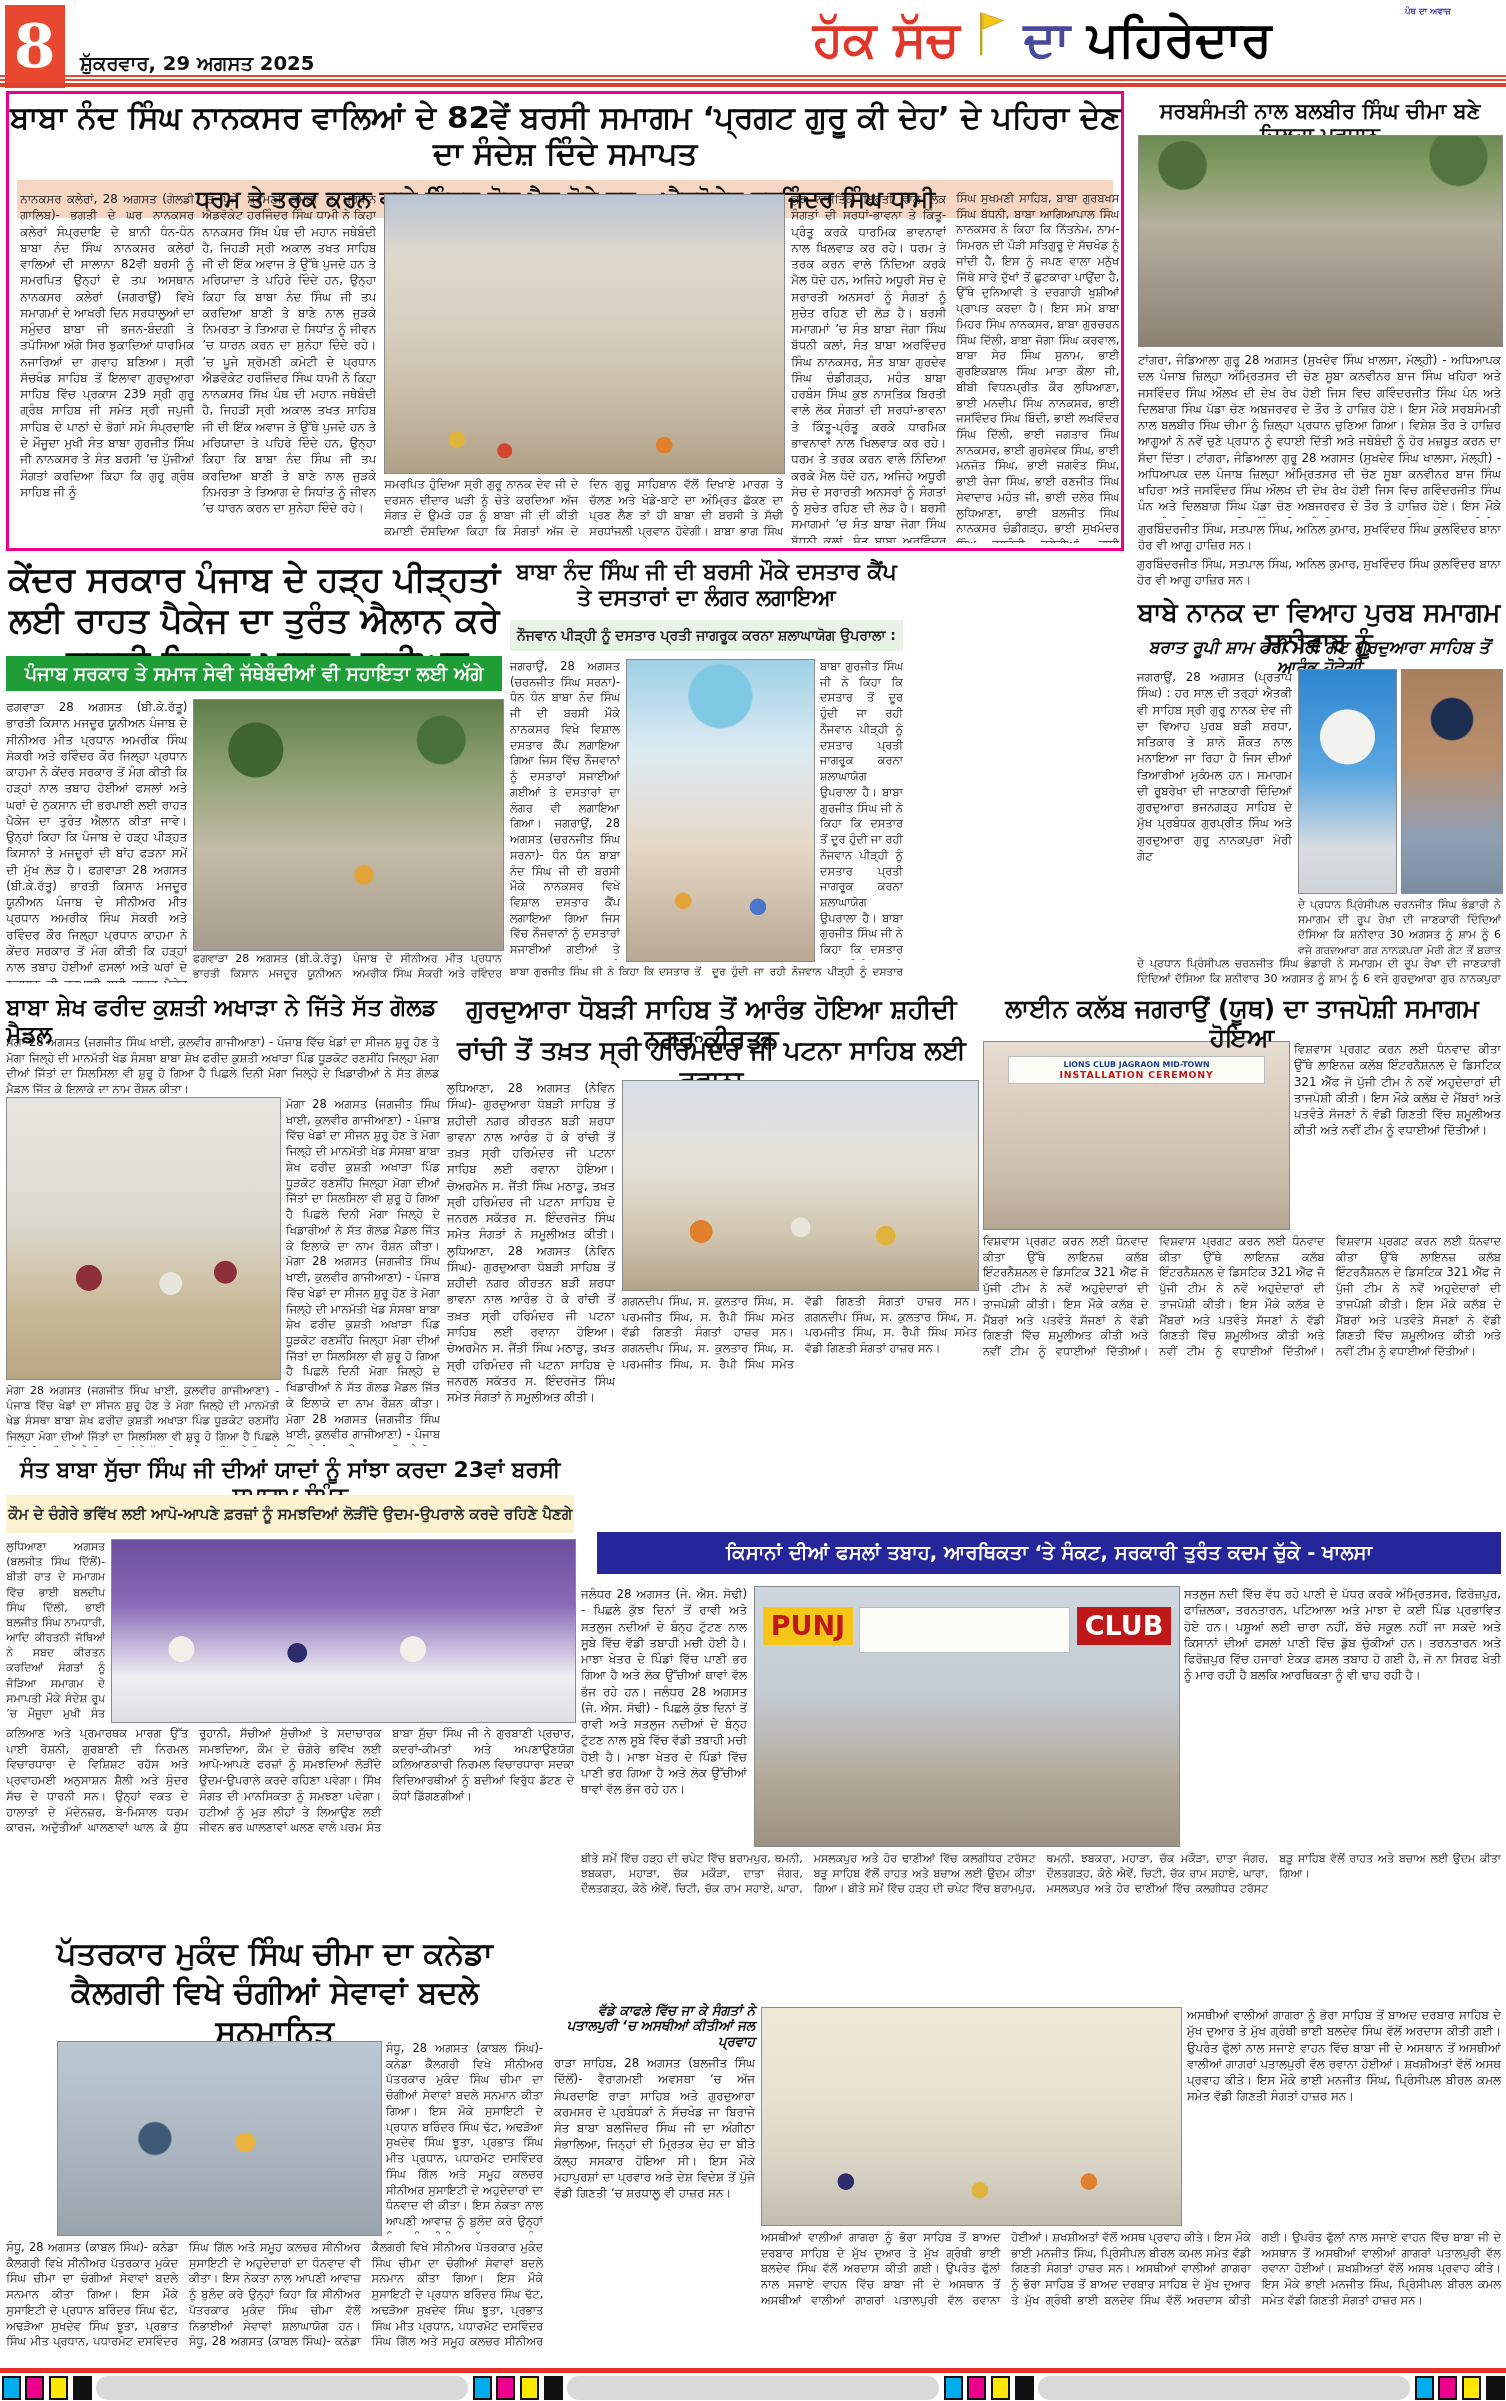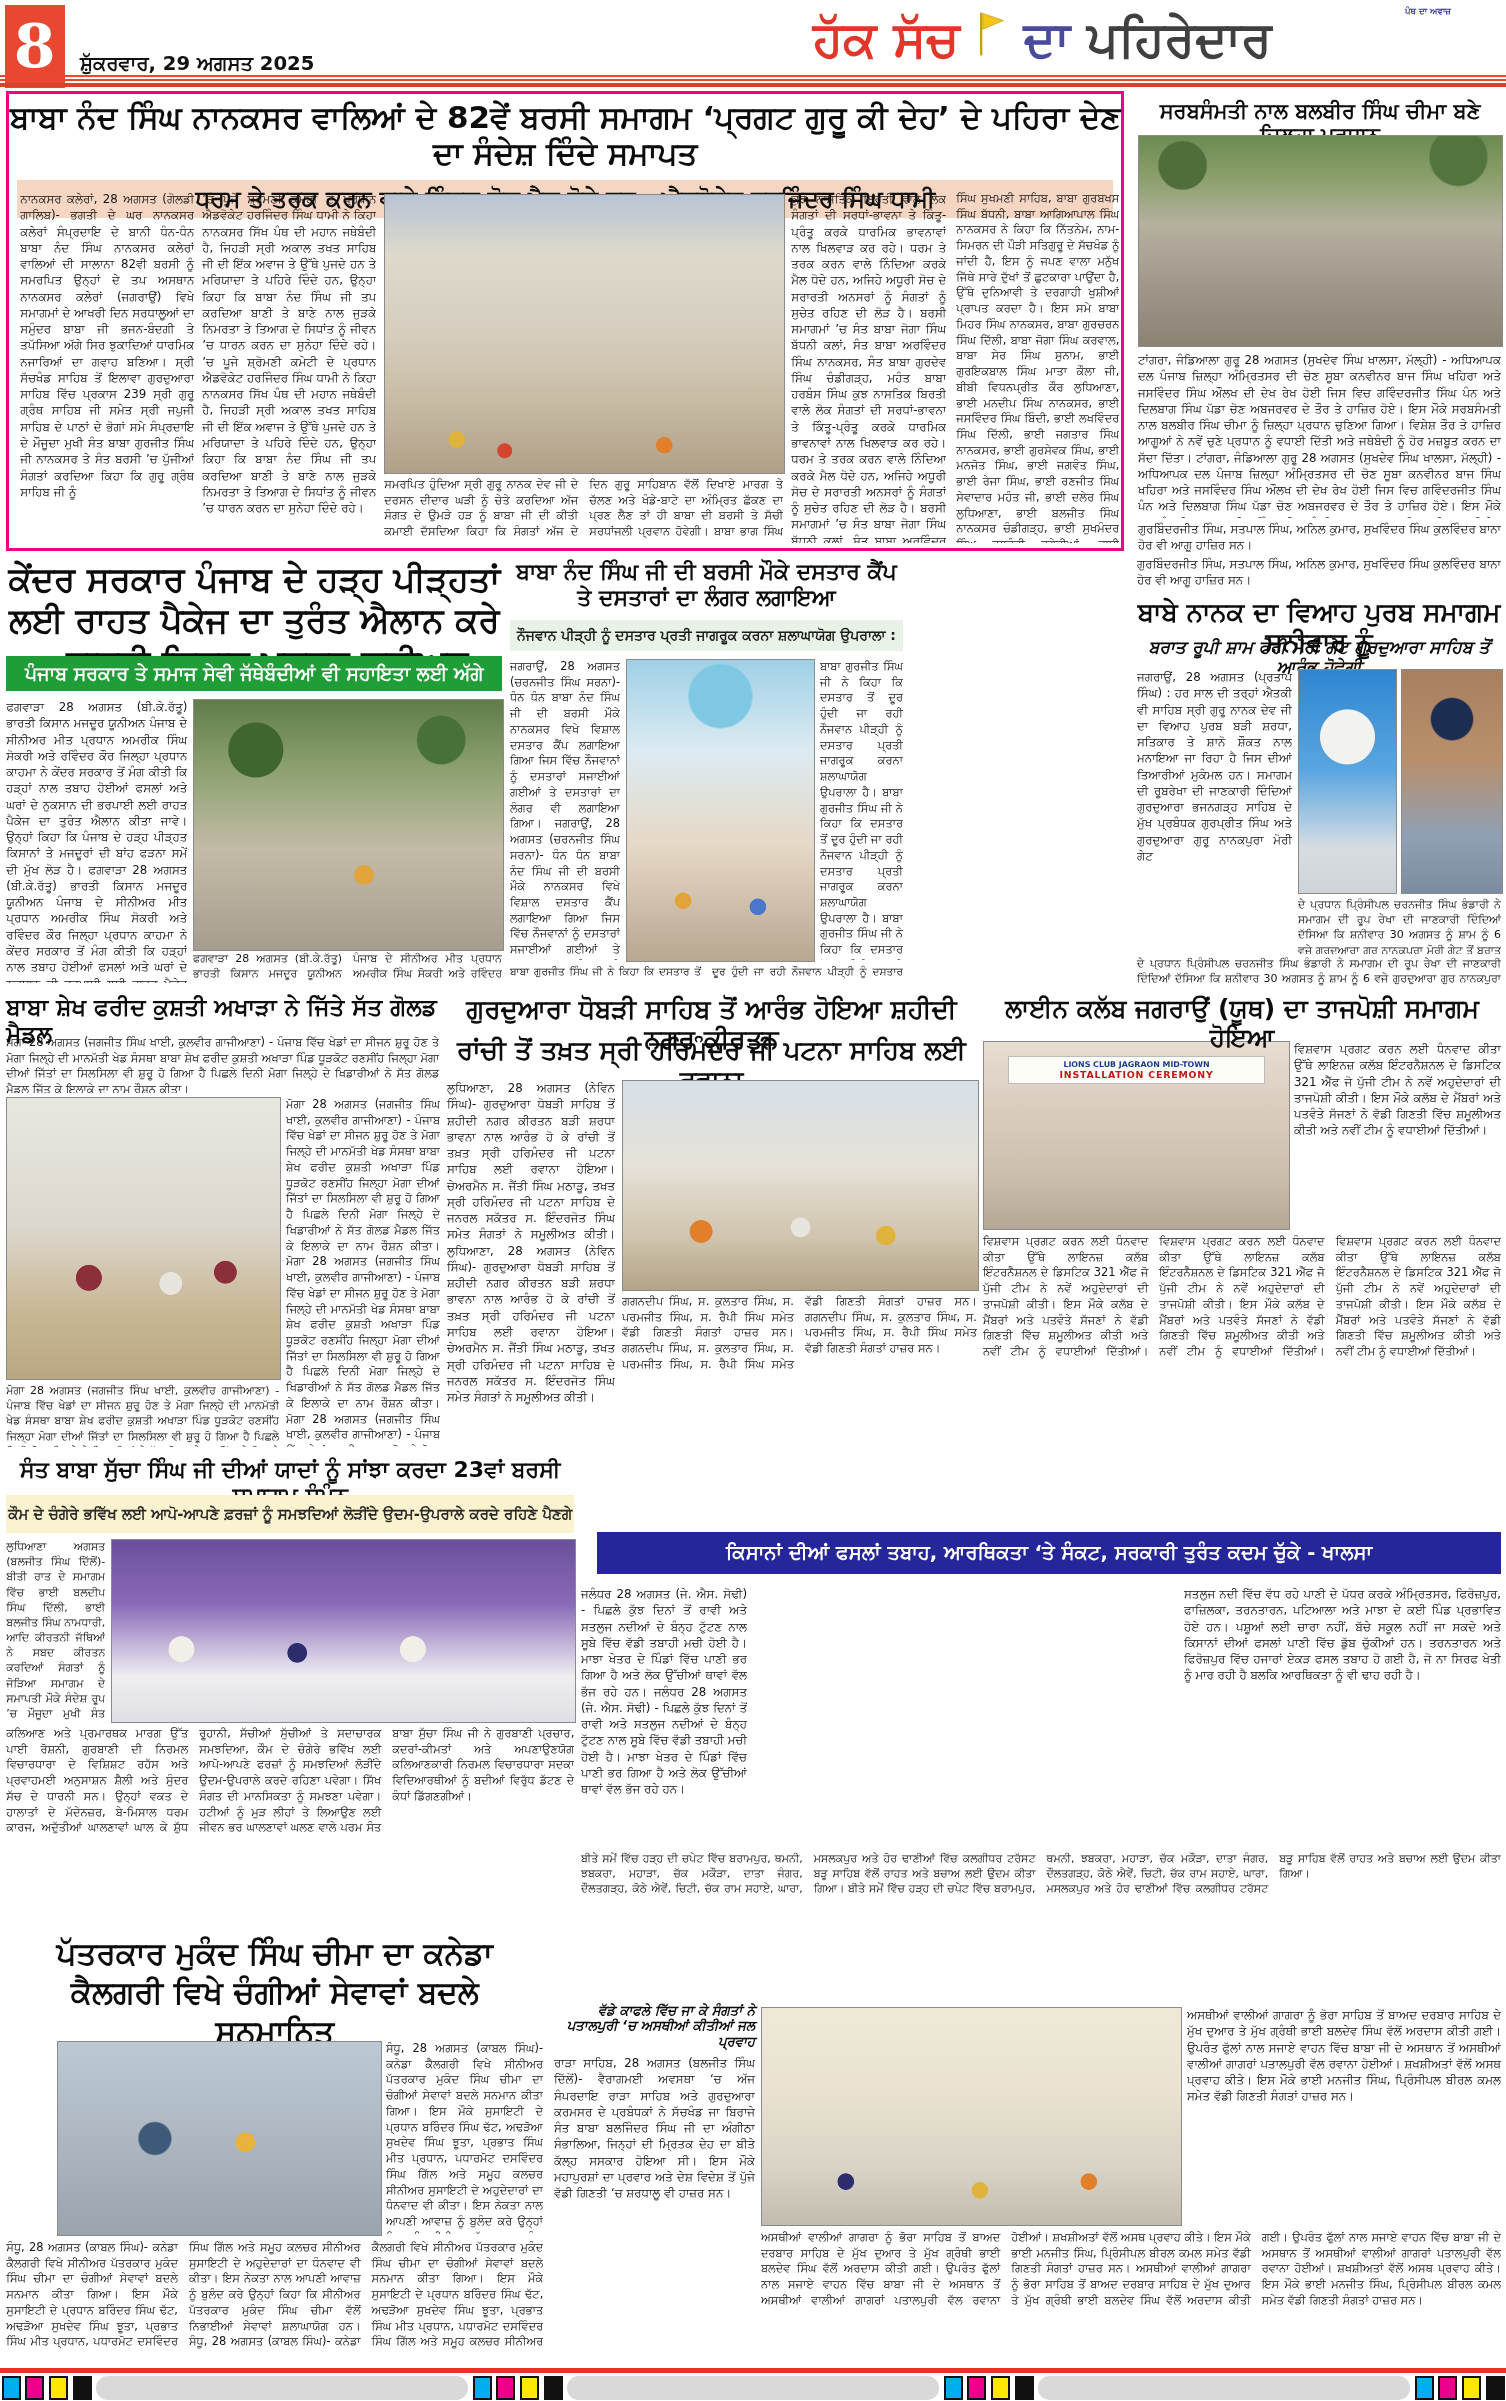--- a/index.html
+++ b/index.html
@@ -34,21 +34,21 @@
   <div class="abs" style="left:1405px;top:6.3px;font-size:8.6px;color:#3a3a9a;font-weight:bold;">ਪੰਥ ਦਾ ਅਵਾਜ਼</div>
   <div class="abs" style="left:813px;top:11px;width:691px;font-size:49px;font-weight:bold;white-space:nowrap;">
     <span style="color:#e2362a;">ਹੱਕ ਸੱਚ</span>
     <span style="display:inline-block;vertical-align:top;margin:0 1.6px;">
       <svg width="27" height="46" viewBox="0 0 34 58">
           <line x1="4" y1="2" x2="4" y2="56" stroke="#c8a020" stroke-width="3"></line>
           <polygon points="6,3 32,12 6,23" fill="#f5c518" stroke="#c8a020"></polygon>
         </svg>
     </span>
     <span style="color:#4a4a9c;">ਦਾ</span>
-    <span style="color:#404040;">ਪਹਿਰੇਦਾਰ</span>
+    <span style="color:#000000;">ਪਹਿਰੇਦਾਰ</span>
   </div>
 
   <div class="abs hl" style="left:1137px;top:99px;width:366px;font-size:21px;">ਸਰਬਸੰਮਤੀ ਨਾਲ ਬਲਬੀਰ ਸਿੰਘ ਚੀਮਾ ਬਣੇ ਜ਼ਿਲ੍ਹਾ ਪ੍ਰਧਾਨ</div>
   <div class="abs photo" style="left:1138px;top:135px;width:363px;height:210px;background:
        radial-gradient(circle at 12% 14%,#4f6e3c 0 23.6px,transparent 25px),
        radial-gradient(circle at 88% 10%,#54743f 0 28px,transparent 30px),
        linear-gradient(180deg,#6d8a52 0%,#8ba06b 20%,#b6b0a0 42%,#a39a8d 68%,#8c8274 100%);"></div>
   <div class="abs bd" style="left:1138px;top:352px;width:363px;height:166px;">ਟਾਂਗਰਾ, ਜੰਡਿਆਲਾ ਗੁਰੂ 28 ਅਗਸਤ (ਸੁਖਦੇਵ ਸਿੰਘ ਖਾਲਸਾ, ਮੱਲ੍ਹੀ) - ਅਧਿਆਪਕ ਦਲ ਪੰਜਾਬ ਜ਼ਿਲ੍ਹਾ ਅੰਮ੍ਰਿਤਸਰ ਦੀ ਚੋਣ ਸੂਬਾ ਕਨਵੀਨਰ ਬਾਜ ਸਿੰਘ ਖਹਿਰਾ ਅਤੇ ਜਸਵਿੰਦਰ ਸਿੰਘ ਔਲਖ ਦੀ ਦੇਖ ਰੇਖ ਹੋਈ ਜਿਸ ਵਿਚ ਗਵਿੰਦਰਜੀਤ ਸਿੰਘ ਪੰਨ ਅਤੇ ਦਿਲਬਾਗ ਸਿੰਘ ਪੱਡਾ ਚੋਣ ਅਬਜਰਵਰ ਦੇ ਤੌਰ ਤੇ ਹਾਜ਼ਿਰ ਹੋਏ। ਇਸ ਮੌਕੇ ਸਰਬਸੰਮਤੀ ਨਾਲ ਬਲਬੀਰ ਸਿੰਘ ਚੀਮਾ ਨੂੰ ਜ਼ਿਲ੍ਹਾ ਪ੍ਰਧਾਨ ਚੁਣਿਆ ਗਿਆ। ਵਿਸ਼ੇਸ਼ ਤੌਰ ਤੇ ਹਾਜ਼ਿਰ ਆਗੂਆਂ ਨੇ ਨਵੇਂ ਚੁਣੇ ਪ੍ਰਧਾਨ ਨੂੰ ਵਧਾਈ ਦਿੱਤੀ ਅਤੇ ਜਥੇਬੰਦੀ ਨੂੰ ਹੋਰ ਮਜ਼ਬੂਤ ਕਰਨ ਦਾ ਸੱਦਾ ਦਿੱਤਾ। ਟਾਂਗਰਾ, ਜੰਡਿਆਲਾ ਗੁਰੂ 28 ਅਗਸਤ (ਸੁਖਦੇਵ ਸਿੰਘ ਖਾਲਸਾ, ਮੱਲ੍ਹੀ) - ਅਧਿਆਪਕ ਦਲ ਪੰਜਾਬ ਜ਼ਿਲ੍ਹਾ ਅੰਮ੍ਰਿਤਸਰ ਦੀ ਚੋਣ ਸੂਬਾ ਕਨਵੀਨਰ ਬਾਜ ਸਿੰਘ ਖਹਿਰਾ ਅਤੇ ਜਸਵਿੰਦਰ ਸਿੰਘ ਔਲਖ ਦੀ ਦੇਖ ਰੇਖ ਹੋਈ ਜਿਸ ਵਿਚ ਗਵਿੰਦਰਜੀਤ ਸਿੰਘ ਪੰਨ ਅਤੇ ਦਿਲਬਾਗ ਸਿੰਘ ਪੱਡਾ ਚੋਣ ਅਬਜਰਵਰ ਦੇ ਤੌਰ ਤੇ ਹਾਜ਼ਿਰ ਹੋਏ। ਇਸ ਮੌਕੇ ਸਰਬਸੰਮਤੀ ਨਾਲ ਬਲਬੀਰ ਸਿੰਘ ਚੀਮਾ ਨੂੰ ਜ਼ਿਲ੍ਹਾ ਪ੍ਰਧਾਨ ਚੁਣਿਆ ਗਿਆ। ਵਿਸ਼ੇਸ਼ ਤੌਰ ਤੇ ਹਾਜ਼ਿਰ ਆਗੂਆਂ ਨੇ ਨਵੇਂ ਚੁਣੇ ਪ੍ਰਧਾਨ ਨੂੰ ਵਧਾਈ ਦਿੱਤੀ ਅਤੇ ਜਥੇਬੰਦੀ ਨੂੰ ਹੋਰ ਮਜ਼ਬੂਤ ਕਰਨ ਦਾ ਸੱਦਾ ਦਿੱਤਾ।</div>
   <div class="abs bd" style="left:1138px;top:521px;width:363px;height:31px;">ਗੁਰਬਿੰਦਰਜੀਤ ਸਿੰਘ, ਸਤਪਾਲ ਸਿੰਘ, ਅਨਿਲ ਕੁਮਾਰ, ਸੁਖਵਿੰਦਰ ਸਿੰਘ ਕੁਲਵਿੰਦਰ ਬਾਨਾ ਹੋਰ ਵੀ ਆਗੂ ਹਾਜ਼ਿਰ ਸਨ।</div>
 
@@ -137,20 +137,28 @@
   <div class="abs bd" style="left:6.3px;top:1539px;width:99px;height:182px;font-size:11px;">ਲੁਧਿਆਣਾ ਅਗਸਤ (ਬਲਜੀਤ ਸਿੰਘ ਦਿੱਲੋਂ)- ਬੀਤੀ ਰਾਤ ਦੇ ਸਮਾਗਮ ਵਿੱਚ ਭਾਈ ਬਲਦੀਪ ਸਿੰਘ ਦਿੱਲੀ, ਭਾਈ ਬਲਜੀਤ ਸਿੰਘ ਨਾਮਧਾਰੀ, ਆਦਿ ਕੀਰਤਨੀ ਜੱਥਿਆਂ ਨੇ ਸਬਦ ਕੀਰਤਨ ਕਰਦਿਆਂ ਸੰਗਤਾਂ ਨੂੰ ਜੋੜਿਆ ਸਮਾਗਮ ਦੇ ਸਮਾਪਤੀ ਮੌਕੇ ਸੰਦੇਸ਼ ਰੂਪ ’ਚ ਮੌਜੂਦਾ ਮੁਖੀ ਸੰਤ ਗਿਆਨੀ ਅਮੀਰ ਸਿੰਘ ਜੀ ਨੇ ਗੁਰਮਤਿ ਵਿਚਾਰਾਂ ਦੀ ਸਾਂਝ ਪਾਉਂਦਿਆਂ ਕਿਹਾ ਕਿ ਗੁਰਮਤਿ ਦੀਆਂ ਅਸਲ ਲੀਹਾਂ ਤੋਂ</div>
   <div class="abs photo" style="left:111px;top:1539px;width:463px;height:182px;background:
        radial-gradient(circle at 15% 60%,#f2efe8 0 12.6px,transparent 13.3px),
        radial-gradient(circle at 40% 62%,#2d2d6e 0 9.4px,transparent 10.2px),
        radial-gradient(circle at 65% 60%,#f2efe8 0 12.6px,transparent 13.3px),
        linear-gradient(180deg,#6a4f9e 0%,#8a6ab8 35%,#efeff2 75%,#dedee4 100%);"></div>
   <div class="abs bd cols3" style="left:6.3px;top:1726px;width:568px;height:196px;font-size:11.4px;">ਕਲਿਆਣ ਅਤੇ ਪ੍ਰਮਾਰਥਕ ਮਾਰਗ ਉੱਤ ਪਾਈ ਰੋਸ਼ਨੀ, ਗੁਰਬਾਣੀ ਦੀ ਨਿਰਮਲ ਵਿਚਾਰਧਾਰਾ ਦੇ ਵਿਸ਼ਿਸ਼ਟ ਰਹੱਸ ਅਤੇ ਪ੍ਰਵਾਹਮਈ ਅਨੁਸਾਸ਼ਨ ਸ਼ੈਲੀ ਅਤੇ ਸੁੰਦਰ ਸੱਚ ਦੇ ਧਾਰਨੀ ਸਨ। ਉਨ੍ਹਾਂ ਵਕਤ ਦੇ ਹਾਲਾਤਾਂ ਦੇ ਮੱਦੇਨਜ਼ਰ, ਬੇ-ਮਿਸਾਲ ਧਰਮ ਕਾਰਜ, ਅਦੁੱਤੀਆਂ ਘਾਲਣਾਵਾਂ ਘਾਲ ਕੇ ਸ਼ੁੱਧ ਰੂਹਾਨੀ, ਸੱਚੀਆਂ ਸੁੱਚੀਆਂ ਤੇ ਸਦਾਚਾਰਕ ਸਮਝਦਿਆ, ਕੌਮ ਦੇ ਚੰਗੇਰੇ ਭਵਿੱਖ ਲਈ ਆਪੋ-ਆਪਣੇ ਫਰਜ਼ਾਂ ਨੂੰ ਸਮਝਦਿਆਂ ਲੋੜੀਂਦੇ ਉਦਮ-ਉਪਰਾਲੇ ਕਰਦੇ ਰਹਿਣਾ ਪਵੇਗਾ। ਸਿੱਖ ਸੰਗਤ ਦੀ ਮਾਨਸਿਕਤਾ ਨੂੰ ਸਮਝਣਾ ਪਵੇਗਾ। ਹਟੀਆਂ ਨੂੰ ਮੁੜ ਲੀਹਾਂ ਤੇ ਲਿਆਉਣ ਲਈ ਜੀਵਨ ਭਰ ਘਾਲਣਾਵਾਂ ਘਲਣ ਵਾਲੇ ਪਰਮ ਸੰਤ ਬਾਬਾ ਸੁੱਚਾ ਸਿੰਘ ਜੀ ਨੇ ਗੁਰਬਾਣੀ ਪ੍ਰਚਾਰ, ਕਦਰਾਂ-ਕੀਮਤਾਂ ਅਤੇ ਅਪਣਾਉਣਯੋਗ ਕਲਿਆਣਕਾਰੀ ਨਿਰਮਲ ਵਿਚਾਰਧਾਰਾ ਸਦਕਾ ਵਿਦਿਆਰਥੀਆਂ ਨੂੰ ਬਦੀਆਂ ਵਿਰੁੱਧ ਡੱਟਣ ਦੇ ਕੰਧਾਂ ਡਿੱਗਣਗੀਆਂ।</div>
 
   <div class="abs bar" style="left:597px;top:1532px;width:904px;height:42px;line-height:42px;background:#26269b;color:#fff;font-size:19.6px;">ਕਿਸਾਨਾਂ ਦੀਆਂ ਫਸਲਾਂ ਤਬਾਹ, ਆਰਥਿਕਤਾ ‘ਤੇ ਸੰਕਟ, ਸਰਕਾਰੀ ਤੁਰੰਤ ਕਦਮ ਚੁੱਕੇ - ਖਾਲਸਾ</div>
   <div class="abs bd" style="left:581px;top:1586px;width:166px;height:259px;">ਜਲੰਧਰ 28 ਅਗਸਤ (ਜੇ. ਐਸ. ਸੋਢੀ) - ਪਿਛਲੇ ਕੁੱਝ ਦਿਨਾਂ ਤੋਂ ਰਾਵੀ ਅਤੇ ਸਤਲੁਜ ਨਦੀਆਂ ਦੇ ਬੰਨ੍ਹ ਟੁੱਟਣ ਨਾਲ ਸੂਬੇ ਵਿੱਚ ਵੱਡੀ ਤਬਾਹੀ ਮਚੀ ਹੋਈ ਹੈ। ਮਾਝਾ ਖੇਤਰ ਦੇ ਪਿੰਡਾਂ ਵਿੱਚ ਪਾਣੀ ਭਰ ਗਿਆ ਹੈ ਅਤੇ ਲੋਕ ਉੱਚੀਆਂ ਥਾਵਾਂ ਵੱਲ ਭੱਜ ਰਹੇ ਹਨ। ਜਲੰਧਰ 28 ਅਗਸਤ (ਜੇ. ਐਸ. ਸੋਢੀ) - ਪਿਛਲੇ ਕੁੱਝ ਦਿਨਾਂ ਤੋਂ ਰਾਵੀ ਅਤੇ ਸਤਲੁਜ ਨਦੀਆਂ ਦੇ ਬੰਨ੍ਹ ਟੁੱਟਣ ਨਾਲ ਸੂਬੇ ਵਿੱਚ ਵੱਡੀ ਤਬਾਹੀ ਮਚੀ ਹੋਈ ਹੈ। ਮਾਝਾ ਖੇਤਰ ਦੇ ਪਿੰਡਾਂ ਵਿੱਚ ਪਾਣੀ ਭਰ ਗਿਆ ਹੈ ਅਤੇ ਲੋਕ ਉੱਚੀਆਂ ਥਾਵਾਂ ਵੱਲ ਭੱਜ ਰਹੇ ਹਨ।</div>
+  <div class="abs photo" style="left:754px;top:1586px;width:424px;height:259px;background:
+       linear-gradient(180deg,#cfd6dd 0%,#c4ccd4 40%,#b2a898 75%,#9c9182 100%);">
+    <div style="display:flex;gap:6.3px;margin:20.4px 7.9px 0 7.9px;align-items:flex-start;">
+      <div style="background:#f5c518;color:#c01818;font-weight:bold;font-size:27px;padding:3.1px 7.9px;">PUNJ</div>
+      <div style="flex:1;background:#fdfdf8;border:0.8px solid #bbb;height:44px;"></div>
+      <div style="background:#c01818;color:#fff;font-weight:bold;font-size:27px;padding:3.1px 7.9px;">CLUB</div>
+    </div>
+  </div>
   <div class="abs bd" style="left:1184px;top:1586px;width:317px;height:259px;">ਸਤਲੁਜ ਨਦੀ ਵਿੱਚ ਵੱਧ ਰਹੇ ਪਾਣੀ ਦੇ ਪੱਧਰ ਕਰਕੇ ਅੰਮ੍ਰਿਤਸਰ, ਫਿਰੋਜ਼ਪੁਰ, ਫਾਜ਼ਿਲਕਾ, ਤਰਨਤਾਰਨ, ਪਟਿਆਲਾ ਅਤੇ ਮਾਝਾ ਦੇ ਕਈ ਪਿੰਡ ਪ੍ਰਭਾਵਿਤ ਹੋਏ ਹਨ। ਪਸ਼ੂਆਂ ਲਈ ਚਾਰਾ ਨਹੀਂ, ਬੱਚੇ ਸਕੂਲ ਨਹੀਂ ਜਾ ਸਕਦੇ ਅਤੇ ਕਿਸਾਨਾਂ ਦੀਆਂ ਫਸਲਾਂ ਪਾਣੀ ਵਿੱਚ ਡੁੱਬ ਚੁੱਕੀਆਂ ਹਨ। ਤਰਨਤਾਰਨ ਅਤੇ ਫਿਰੋਜ਼ਪੁਰ ਵਿੱਚ ਹਜਾਰਾਂ ਏਕੜ ਫਸਲ ਤਬਾਹ ਹੋ ਗਈ ਹੈ, ਜੋ ਨਾ ਸਿਰਫ ਖੇਤੀ ਨੂੰ ਮਾਰ ਰਹੀ ਹੈ ਬਲਕਿ ਆਰਥਿਕਤਾ ਨੂੰ ਵੀ ਢਾਹ ਰਹੀ ਹੈ।</div>
   <div class="abs bd cols4" style="left:581px;top:1851px;width:920px;height:72px;font-size:11px;">ਬੀਤੇ ਸਮੇਂ ਵਿੱਚ ਹੜ੍ਹ ਦੀ ਚਪੇਟ ਵਿੱਚ ਬਰਾਮਪੁਰ, ਥਮਨੀ, ਝਬਕਰਾ, ਮਹਾੜਾ, ਚੱਕ ਮਕੌੜਾ, ਦਾਤਾ ਜੰਗਰ, ਦੌਲਤਗੜ੍ਹ, ਕੋਠੇ ਐਵੇਂ, ਚਿਟੀ, ਚੱਕ ਰਾਮ ਸਹਾਏ, ਘਾਰਾ, ਮਸਲਕਪੁਰ ਅਤੇ ਹੋਰ ਢਾਣੀਆਂ ਵਿੱਚ ਕਲਗੀਧਰ ਟਰੱਸਟ ਬੜੂ ਸਾਹਿਬ ਵੱਲੋਂ ਰਾਹਤ ਅਤੇ ਬਚਾਅ ਲਈ ਉਦਮ ਕੀਤਾ ਗਿਆ। ਬੀਤੇ ਸਮੇਂ ਵਿੱਚ ਹੜ੍ਹ ਦੀ ਚਪੇਟ ਵਿੱਚ ਬਰਾਮਪੁਰ, ਥਮਨੀ, ਝਬਕਰਾ, ਮਹਾੜਾ, ਚੱਕ ਮਕੌੜਾ, ਦਾਤਾ ਜੰਗਰ, ਦੌਲਤਗੜ੍ਹ, ਕੋਠੇ ਐਵੇਂ, ਚਿਟੀ, ਚੱਕ ਰਾਮ ਸਹਾਏ, ਘਾਰਾ, ਮਸਲਕਪੁਰ ਅਤੇ ਹੋਰ ਢਾਣੀਆਂ ਵਿੱਚ ਕਲਗੀਧਰ ਟਰੱਸਟ ਬੜੂ ਸਾਹਿਬ ਵੱਲੋਂ ਰਾਹਤ ਅਤੇ ਬਚਾਅ ਲਈ ਉਦਮ ਕੀਤਾ ਗਿਆ।</div>
 
   <div class="abs hl" style="left:6.3px;top:1934px;width:537px;font-size:31px;line-height:1.25;">ਪੱਤਰਕਾਰ ਮੁਕੰਦ ਸਿੰਘ ਚੀਮਾ ਦਾ ਕਨੇਡਾ ਕੈਲਗਰੀ ਵਿਖੇ ਚੰਗੀਆਂ ਸੇਵਾਵਾਂ ਬਦਲੇ ਸਨਮਾਨਿਤ</div>
   <div class="abs photo" style="left:57px;top:2041px;width:323px;height:193px;background:
        radial-gradient(circle at 30% 50%,#3f5a78 0 15.7px,transparent 17.3px),
        radial-gradient(circle at 58% 52%,#e8b23c 0 9.4px,transparent 10.2px),
        linear-gradient(180deg,#bcc8d4 0%,#aeb9c4 45%,#9aa4ad 100%);"></div>
   <div class="abs bd" style="left:386px;top:2041px;width:157px;height:193px;font-size:11.4px;">ਸੰਧੂ, 28 ਅਗਸਤ (ਕਾਬਲ ਸਿੰਘ)- ਕਨੇਡਾ ਕੈਲਗਰੀ ਵਿਖੇ ਸੀਨੀਅਰ ਪੱਤਰਕਾਰ ਮੁਕੰਦ ਸਿੰਘ ਚੀਮਾ ਦਾ ਚੰਗੀਆਂ ਸੇਵਾਵਾਂ ਬਦਲੇ ਸਨਮਾਨ ਕੀਤਾ ਗਿਆ। ਇਸ ਮੌਕੇ ਸੁਸਾਇਟੀ ਦੇ ਪ੍ਰਧਾਨ ਬਰਿੰਦਰ ਸਿੰਘ ਢੱਟ, ਅਢੜੋਆ ਸੁਖਦੇਵ ਸਿੰਘ ਝੂਤਾ, ਪ੍ਰਭਾਤ ਸਿੰਘ ਮੀਤ ਪ੍ਰਧਾਨ, ਪਧਾਰਮੋਟ ਦਸਵਿੰਦਰ ਸਿੰਘ ਗਿੱਲ ਅਤੇ ਸਮੂਹ ਕਲਚਰ ਸੀਨੀਅਰ ਸੁਸਾਇਟੀ ਦੇ ਅਹੁਦੇਦਾਰਾਂ ਦਾ ਧੰਨਵਾਦ ਵੀ ਕੀਤਾ। ਇਸ ਨੇਕਤਾ ਨਾਲ ਆਪਣੀ ਆਵਾਜ਼ ਨੂੰ ਬੁਲੰਦ ਕਰੇ ਉਨ੍ਹਾਂ ਕਿਹਾ ਕਿ ਸੀਨੀਅਰ ਪੱਤਰਕਾਰ ਮੁਕੰਦ ਸਿੰਘ ਚੀਮਾ ਵੱਲੋਂ ਨਿਭਾਈਆਂ ਸੇਵਾਵਾਂ ਸ਼ਲਾਘਾਯੋਗ ਹਨ।</div>
   <div class="abs bd cols3" style="left:6.3px;top:2240px;width:537px;height:119px;font-size:11.4px;">ਸੰਧੂ, 28 ਅਗਸਤ (ਕਾਬਲ ਸਿੰਘ)- ਕਨੇਡਾ ਕੈਲਗਰੀ ਵਿਖੇ ਸੀਨੀਅਰ ਪੱਤਰਕਾਰ ਮੁਕੰਦ ਸਿੰਘ ਚੀਮਾ ਦਾ ਚੰਗੀਆਂ ਸੇਵਾਵਾਂ ਬਦਲੇ ਸਨਮਾਨ ਕੀਤਾ ਗਿਆ। ਇਸ ਮੌਕੇ ਸੁਸਾਇਟੀ ਦੇ ਪ੍ਰਧਾਨ ਬਰਿੰਦਰ ਸਿੰਘ ਢੱਟ, ਅਢੜੋਆ ਸੁਖਦੇਵ ਸਿੰਘ ਝੂਤਾ, ਪ੍ਰਭਾਤ ਸਿੰਘ ਮੀਤ ਪ੍ਰਧਾਨ, ਪਧਾਰਮੋਟ ਦਸਵਿੰਦਰ ਸਿੰਘ ਗਿੱਲ ਅਤੇ ਸਮੂਹ ਕਲਚਰ ਸੀਨੀਅਰ ਸੁਸਾਇਟੀ ਦੇ ਅਹੁਦੇਦਾਰਾਂ ਦਾ ਧੰਨਵਾਦ ਵੀ ਕੀਤਾ। ਇਸ ਨੇਕਤਾ ਨਾਲ ਆਪਣੀ ਆਵਾਜ਼ ਨੂੰ ਬੁਲੰਦ ਕਰੇ ਉਨ੍ਹਾਂ ਕਿਹਾ ਕਿ ਸੀਨੀਅਰ ਪੱਤਰਕਾਰ ਮੁਕੰਦ ਸਿੰਘ ਚੀਮਾ ਵੱਲੋਂ ਨਿਭਾਈਆਂ ਸੇਵਾਵਾਂ ਸ਼ਲਾਘਾਯੋਗ ਹਨ। ਸੰਧੂ, 28 ਅਗਸਤ (ਕਾਬਲ ਸਿੰਘ)- ਕਨੇਡਾ ਕੈਲਗਰੀ ਵਿਖੇ ਸੀਨੀਅਰ ਪੱਤਰਕਾਰ ਮੁਕੰਦ ਸਿੰਘ ਚੀਮਾ ਦਾ ਚੰਗੀਆਂ ਸੇਵਾਵਾਂ ਬਦਲੇ ਸਨਮਾਨ ਕੀਤਾ ਗਿਆ। ਇਸ ਮੌਕੇ ਸੁਸਾਇਟੀ ਦੇ ਪ੍ਰਧਾਨ ਬਰਿੰਦਰ ਸਿੰਘ ਢੱਟ, ਅਢੜੋਆ ਸੁਖਦੇਵ ਸਿੰਘ ਝੂਤਾ, ਪ੍ਰਭਾਤ ਸਿੰਘ ਮੀਤ ਪ੍ਰਧਾਨ, ਪਧਾਰਮੋਟ ਦਸਵਿੰਦਰ ਸਿੰਘ ਗਿੱਲ ਅਤੇ ਸਮੂਹ ਕਲਚਰ ਸੀਨੀਅਰ ਸੁਸਾਇਟੀ ਦੇ ਅਹੁਦੇਦਾਰਾਂ ਦਾ ਧੰਨਵਾਦ ਵੀ ਕੀਤਾ। ਇਸ ਨੇਕਤਾ ਨਾਲ ਆਪਣੀ ਆਵਾਜ਼ ਨੂੰ ਬੁਲੰਦ ਕਰੇ ਉਨ੍ਹਾਂ ਕਿਹਾ ਕਿ ਸੀਨੀਅਰ ਪੱਤਰਕਾਰ ਮੁਕੰਦ ਸਿੰਘ ਚੀਮਾ ਵੱਲੋਂ ਨਿਭਾਈਆਂ ਸੇਵਾਵਾਂ ਸ਼ਲਾਘਾਯੋਗ ਹਨ।</div>

